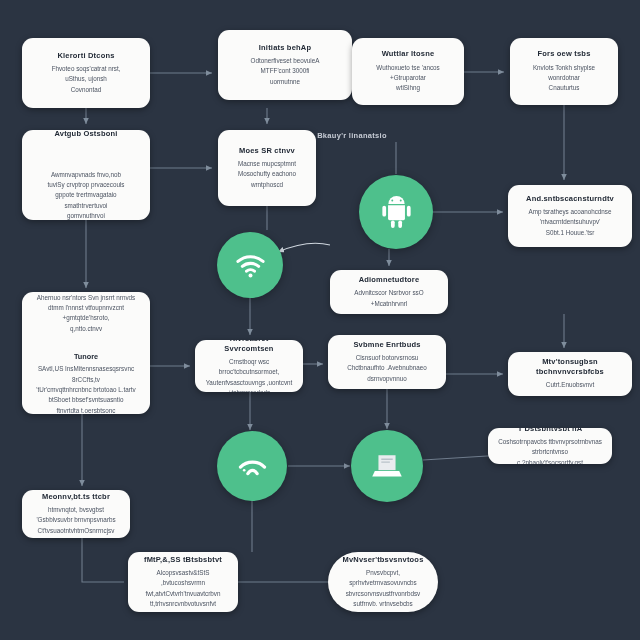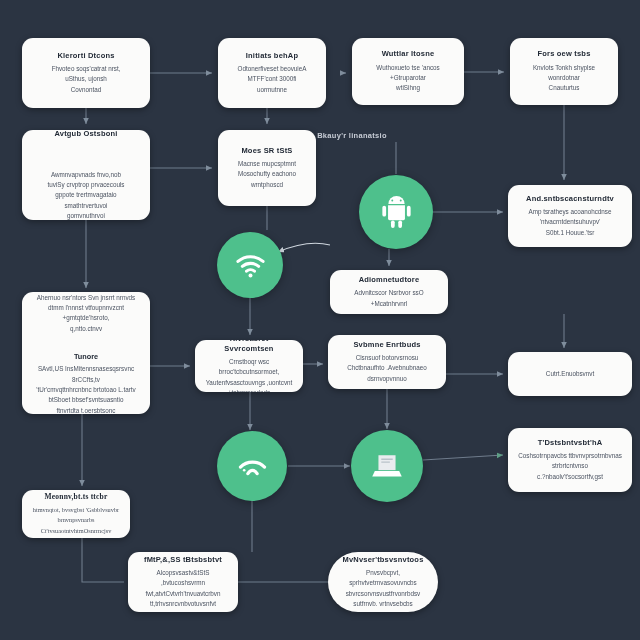--- a/index.html
+++ b/index.html
@@ -143,21 +143,21 @@
 
   <div id="nodes-layer">
       <div class="node" style="left: 22px; top: 38px; width: 128px; height: 70px;">
         <div class="title">Klerorti Dtcons</div>
         <div class="body">
           <div>Fhvoteo soqs'catrat nrst,</div>
           <div>uSthus, ujonsh</div>
           <div>Covnontad</div>
         </div>
       </div>
-      <div class="node" style="left: 218px; top: 38px; width: 108px; height: 70px;">
+      <div class="node" style="left: 218px; top: 30px; width: 134px; height: 70px;">
         <div class="title">Initiats behAp</div>
         <div class="body">
           <div>Odtonerfiveset beovuieA</div>
           <div>MTFF'cont 3000fi</div>
           <div>uormutnne</div>
         </div>
       </div>
       <div class="node" style="left: 352px; top: 38px; width: 112px; height: 67px;">
         <div class="title">Wuttlar Itosne</div>
         <div class="body">
@@ -178,21 +178,21 @@
         <div class="title">Avtgub Ostsboni</div>
         <div class="body">
           <div>Awmnvapvnads fnvo,nob</div>
           <div>tuviSy crvptrop prvacecouls</div>
           <div>gppote trertmvagataio</div>
           <div>smathtrvertuvoi</div>
           <div>gomvnuthrvoi</div>
         </div>
       </div>
       <div class="node" style="left: 218px; top: 130px; width: 98px; height: 76px;">
-        <div class="title">Moes SR tStS</div>
+        <div class="title">Moes SR ctnvv</div>
         <div class="body">
           <div>Macnse mupcsptmnt</div>
           <div>Mosochufty eachono</div>
           <div>wrntphoscd</div>
         </div>
       </div>
       <div class="node" style="left: 508px; top: 185px; width: 124px; height: 62px;">
         <div class="title">And.sntbscacnsturndtv</div>
         <div class="body">
           <div>Amp tsratheys acoanohcdnse</div>
@@ -234,32 +234,33 @@
       </div>
       <div class="node" style="left: 328px; top: 335px; width: 118px; height: 54px;">
         <div class="title">Svbmne Enrtbuds</div>
         <div class="body">
           <div>Clsnsuof botorvsrnosu</div>
           <div>Chctbnaufhto .Avebnubnaeo</div>
           <div>dsrnvopvnnuo</div>
         </div>
       </div>
       <div class="node" style="left: 508px; top: 352px; width: 124px; height: 44px;">
+        <div class="title">Mtv'tonsugbsn tbchnvnvcrsbfcbs</div>
         <div class="body">
           <div>Cutrt.Enuobsvnvt</div>
         </div>
       </div>
-      <div class="node" style="left: 508px; top: 428px; width: 124px; height: 64px;">
+      <div class="node" style="left: 488px; top: 428px; width: 124px; height: 36px;">
         <div class="title">T'Dstsbntvsbt'hA</div>
         <div class="body">
           <div>Coshsotrnpavcbs ttbvnvprsotrnbvnas strbrtcntvnso</div>
           <div>c.?nbaolv't'socsortfv,gst</div>
         </div>
       </div>
-      <div class="node" style="left: 22px; top: 490px; width: 108px; height: 48px; font-family: Liberation Serif, serif;">
+      <div class="node" style="left: 22px; top: 490px; width: 108px; height: 48px;">
         <div class="title">Meonnv,bt.ts ttcbr</div>
         <div class="body">
           <div>htmvnqtot, bvsvgbst 'Gsbblvsuvbr brnvnpsvnarbs</div>
           <div>Ct'tvsuaotntvhtmOsnrrncjsv</div>
         </div>
       </div>
       <div class="node" style="left: 128px; top: 552px; width: 110px; height: 60px;">
         <div class="title">fMtP,&amp;,SS tBtsbsbtvt</div>
         <div class="body">
           <div>Alcopsvsastv&amp;tStS ,bvtucoshsvrmn</div>

